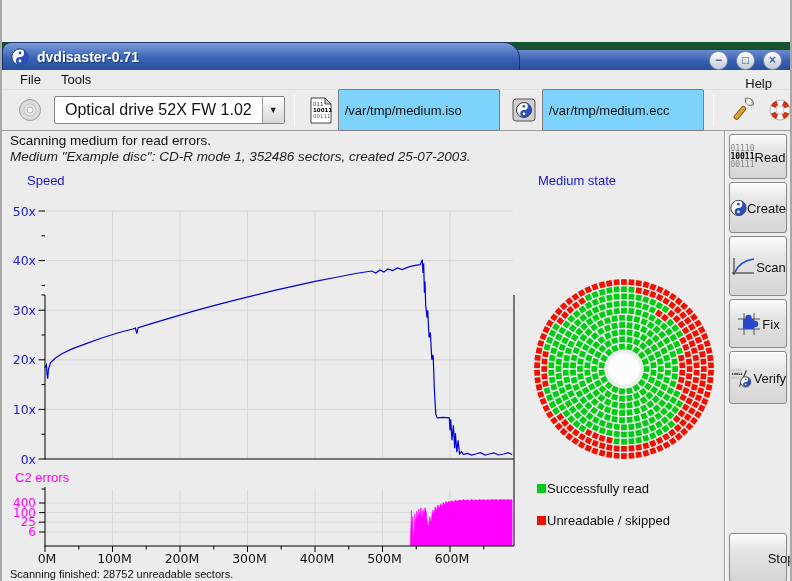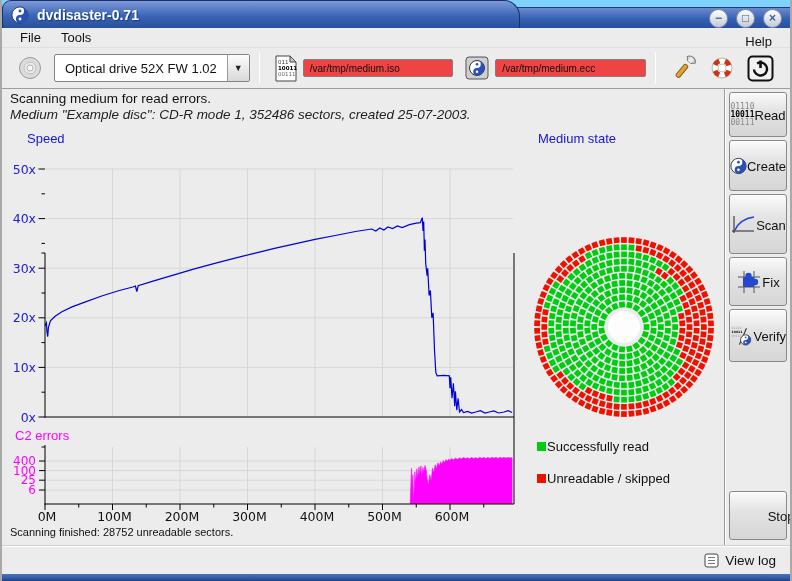--- a/index.html
+++ b/index.html
@@ -1,21 +1,21 @@
 <!DOCTYPE html>
 <html><head>
 <meta charset="utf-8">
 <style>
   * { margin:0; padding:0; box-sizing:border-box; }
   html,body { width:792px; height:581px; background:#d6d6d6; font-family:"Liberation Sans","DejaVu Sans",sans-serif; }
   .window { width:792px; height:581px; display:flex; flex-direction:column; background:#ececec;
             border-left:2px solid #a9a9a9; border-right:2px solid #a9a9a9; overflow:hidden; }
 
   
-  .titlebar { position:relative; height:28px; background:#7dd3fc; flex:none; }
+  .titlebar { position:relative; height:28px; background:#14532d; flex:none;margin-top:42px; }
   .tb-rest { position:absolute; left:0; right:0; top:7px; height:21px;
              background:linear-gradient(#6d8bcd,#3560b2 55%,#27509c); border-top:1px solid #1d3e7d; }
   .tb-tab { position:absolute; left:0; top:0; width:518px; height:28px;
             background:linear-gradient(#7e9ad8,#3a65b6 55%,#274f9b);
             border:1px solid #16336b; border-bottom:none; border-radius:9px 16px 0 0;
             display:flex; align-items:center; padding-left:8px; color:#fff; }
   .tb-title { font-weight:bold; font-size:14px; margin-left:8px; text-shadow:1px 1px 1px #1a3a75; }
   .winbtns { position:absolute; right:8px; top:9px; display:flex; gap:8px; }
   .winbtn { width:19px; height:19px; border-radius:50%; border:1px solid #7d8fb9;
             background:linear-gradient(#ffffff,#c6c9d2); color:#3a63ae; font-weight:bold;
@@ -26,26 +26,26 @@
              background:#ececec; border-bottom:1px solid #e0e0e0; font-size:13px; color:#111; }
   .menu-item { padding:1px 8px; }
   .menu-help { margin-left:auto;margin-top:8px; }
 
   
   .toolbar { height:41px; flex:none; display:flex; align-items:center; padding:0 10px;
              background:#ececec; border-bottom:1px solid #9d9d9d; }
   .tool-sep { width:1px; height:32px; background:#b4b4b4; border-right:1px solid #fff; margin:0 9px; flex:none; }
   .combo { display:flex; align-items:center; height:28px; border:1px solid #848484; border-radius:2px;
            background:#fff; margin-left:6px; }
-  .combo-text { padding:0 10px; font-size:13px; color:#111; white-space:nowrap; }
+  .combo-text { padding:0 10px; font-size:16px; color:#111; white-space:nowrap; }
   .combo-arrow { width:22px; align-self:stretch; border-left:1px solid #9a9a9a;
                  background:linear-gradient(#fdfdfd,#d8d8d8); display:flex; align-items:center;
                  justify-content:center; font-size:9px; color:#222; }
-  .entry { height:18px; width:162px; border:1px solid #7f7f7f; border-radius:2px; background:#ef4444;
-           font-size:10px; padding:0 6px; color:#111; font-family:"Liberation Sans",sans-serif; }
+  .entry { height:42px; width:162px; border:1px solid #7f7f7f; border-radius:2px; background:#7dd3fc;
+           font-size:13px; padding:0 6px; color:#111; font-family:"Liberation Sans",sans-serif; }
   .tool-icon { margin:0 6px; flex:none; display:flex; align-items:center; justify-content:center; }
 
   
   .main { flex:none; height:456px; display:flex; }
   .content { position:relative; width:722px; flex:none; }
   .v-sep { width:2px; background:linear-gradient(to right,#9c9c9c 50%,#ffffff 50%); flex:none; }
   .sidebar { flex:1; display:flex; flex-direction:column; align-items:center; padding-top:3px; gap:3px; }
 
   .hdr1 { position:absolute; left:8px; top:2px; font-size:13.5px; color:#111; }
   .hdr2 { position:absolute; left:8px; top:18px; font-size:13.5px; font-style:italic; color:#222; }

